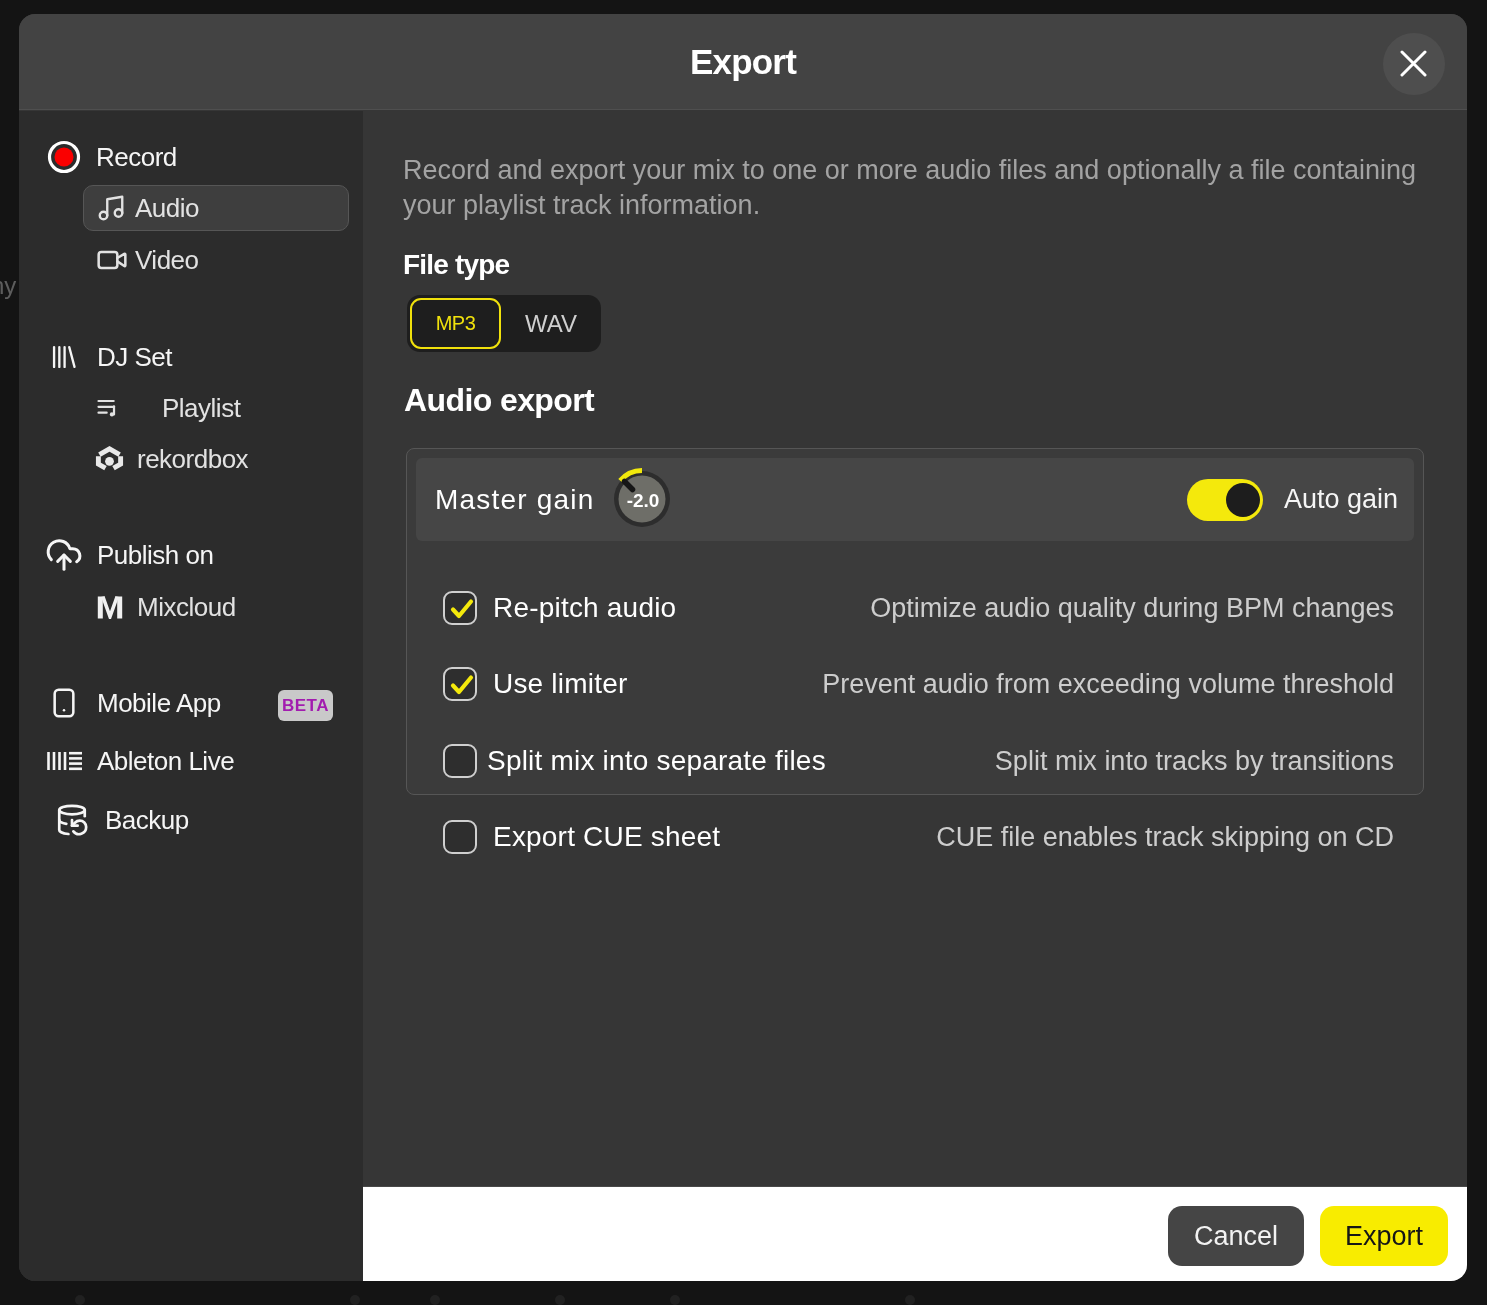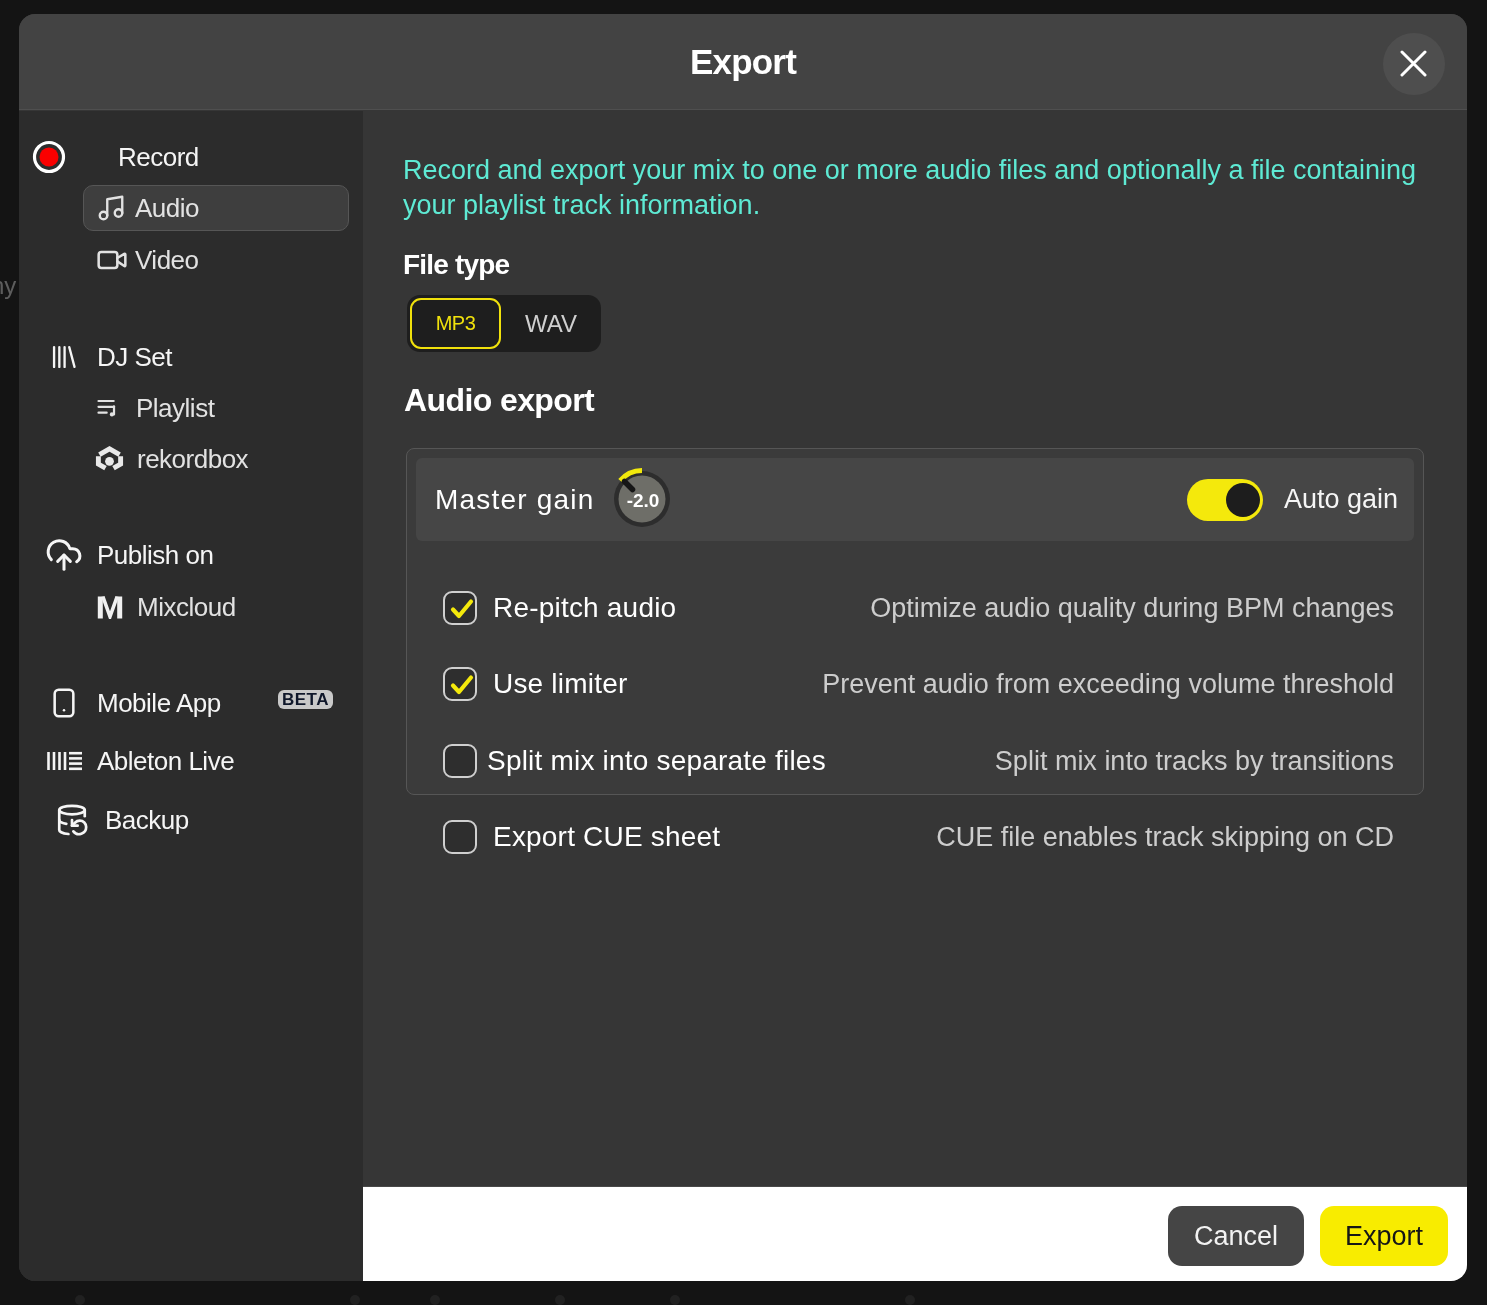--- a/index.html
+++ b/index.html
@@ -10,54 +10,54 @@
   #header{left:0;top:0;width:1448px;height:96px;background:#434343;border-bottom:1px solid #4f4f4f;}
   #title{left:0;top:0;width:1448px;height:96px;line-height:96px;text-align:center;color:#fff;font-size:35px;font-weight:bold;letter-spacing:-0.8px;}
   #closebtn{left:1364px;top:19px;width:62px;height:62px;border-radius:50%;background:#4e4e4e;}
   #sidebar{left:0;top:97px;width:344px;height:1170px;background:#2c2c2c;}
   #content{left:344px;top:97px;width:1104px;height:1075px;background:#363636;}
   #footer{left:344px;top:1172px;width:1104px;height:123px;background:#ffffff;border-top:1px solid #484848;}
   .srow{position:absolute;display:flex;align-items:center;color:#f5f5f5;font-size:26px;letter-spacing:-0.5px;height:40px;}
   .sub{color:#e2e2e2;}
   .lbl{white-space:nowrap;}
   #audiosel{left:64px;top:74px;width:266px;height:46px;background:#3e3e3e;border:1px solid #565656;border-radius:10px;}
-  .desc{color:#5eead4;font-size:27px;line-height:34.5px;}
+  .desc{color:#a3a3a3;font-size:27px;line-height:34.5px;}
   .boldlbl{color:#ffffff;font-weight:bold;}
   #seg{left:44px;top:184px;width:194px;height:57px;background:#1e1e1e;border-radius:13px;}
   #mp3{left:3px;top:3px;width:91px;height:51px;border:2px solid #f0e10c;border-radius:11px;color:#f0e10c;font-size:20px;letter-spacing:-0.5px;display:flex;align-items:center;justify-content:center;}
   #wav{left:94px;top:0;width:100px;height:57px;color:#cfcfcf;font-size:24px;display:flex;align-items:center;justify-content:center;}
   #panel{left:43px;top:337px;width:1018px;height:347px;background:#3b3b3b;border:1px solid #565656;border-radius:8px;}
   #mrow{left:9px;top:9px;width:998px;height:83px;background:#464646;border-radius:6px;}
   .ckbox{position:absolute;width:34px;height:34px;border:2px solid #cfcfcf;border-radius:9px;background:#2e2e2e;}
   .cklbl{position:absolute;color:#fff;font-size:28px;letter-spacing:0.2px;white-space:nowrap;}
   .ckhelp{position:absolute;right:29px;color:#cdcdcd;font-size:27px;white-space:nowrap;text-align:right;}
   .btn{position:absolute;border-radius:14px;font-size:27px;display:flex;align-items:center;justify-content:center;}
   #cancel{left:805px;top:19px;width:136px;height:60px;background:#454545;color:#f2f2f2;}
   #export{left:957px;top:19px;width:128px;height:60px;background:#f8ec00;color:#161616;}
-  #beta{position:absolute;left:259px;top:579px;width:55px;height:19px;background:#c9c9c9;border-radius:6px;color:#0f172a;font-size:17px;font-weight:bold;display:flex;align-items:center;justify-content:center;letter-spacing:0.5px;}
+  #beta{position:absolute;left:259px;top:579px;width:55px;height:31px;background:#c9c9c9;border-radius:6px;color:#a21caf;font-size:17px;font-weight:bold;display:flex;align-items:center;justify-content:center;letter-spacing:0.5px;}
   svg{display:block;}
 </style>
 </head>
 <body>
 <div id="stage">
 
   <div class="abs" style="left:-9px;top:272px;color:#9a9a9a;font-size:24px;opacity:.55;">ny</div>
   <div class="abs" style="left:0;top:1295px;width:1487px;height:10px;opacity:.35;">
     <div class="abs" style="left:75px;top:0;width:10px;height:10px;border-radius:50%;background:#3a3a3a;"></div>
     <div class="abs" style="left:350px;top:0;width:10px;height:10px;border-radius:50%;background:#3a3a3a;"></div>
     <div class="abs" style="left:430px;top:0;width:10px;height:10px;border-radius:50%;background:#3a3a3a;"></div>
     <div class="abs" style="left:555px;top:0;width:10px;height:10px;border-radius:50%;background:#3a3a3a;"></div>
     <div class="abs" style="left:670px;top:0;width:10px;height:10px;border-radius:50%;background:#3a3a3a;"></div>
     <div class="abs" style="left:905px;top:0;width:10px;height:10px;border-radius:50%;background:#3a3a3a;"></div>
   </div>
 
   <div id="modal" class="abs">
     <div id="sidebar" class="abs">
 
-      <div class="srow" style="left:11px;top:26px;gap:37px;">
+      <div class="srow" style="left:26px;top:26px;">
         <svg width="38" height="38" viewBox="0 0 38 38" style="margin-right:13px;">
           <circle cx="19" cy="19" r="14.5" fill="none" stroke="#ffffff" stroke-width="3.2"></circle>
           <circle cx="19" cy="19" r="9.5" fill="#fa0000"></circle>
         </svg>
         <span class="lbl">Record</span>
       </div>
       <div id="audiosel" class="abs"></div>
       <div class="srow sub" style="left:77px;top:77px;">
         <svg width="30" height="30" viewBox="0 0 24 24" fill="none" stroke="#e2e2e2" stroke-width="1.9" stroke-linecap="round" stroke-linejoin="round" style="margin-right:9px;">
           <path d="M9 18V5l12-2v13"></path>
@@ -76,21 +76,21 @@
 
       <div class="srow" style="left:31px;top:226px;">
         <svg width="28" height="28" viewBox="0 0 24 24" fill="none" stroke="#f5f5f5" stroke-width="2" stroke-linecap="round" style="margin-right:19px;">
           <path d="M3.5 3.5v17"></path>
             <path d="M8 3.5v17"></path>
             <path d="M12.5 3.5v17"></path>
             <path d="m16.5 3.5 4.5 17"></path>
         </svg>
         <span class="lbl">DJ Set</span>
       </div>
-      <div class="srow sub" style="left:76px;top:277px;">
+      <div class="srow sub" style="left:76px;top:277px;gap:26px;">
         <svg width="28" height="28" viewBox="0 0 24 24" fill="none" stroke="#e2e2e2" stroke-width="1.9" stroke-linecap="round" style="margin-right:13px;">
           <path d="M3 6h13"></path>
             <path d="M3 11h13"></path>
             <path d="M3 16h7"></path>
           <circle cx="14.5" cy="17.5" r="1.8" fill="#e2e2e2" stroke="none"></circle>
           <path d="M16.3 17.5V10.5"></path>
         </svg>
         <span class="lbl">Playlist</span>
       </div>
       <div class="srow sub" style="left:75px;top:328px;">

